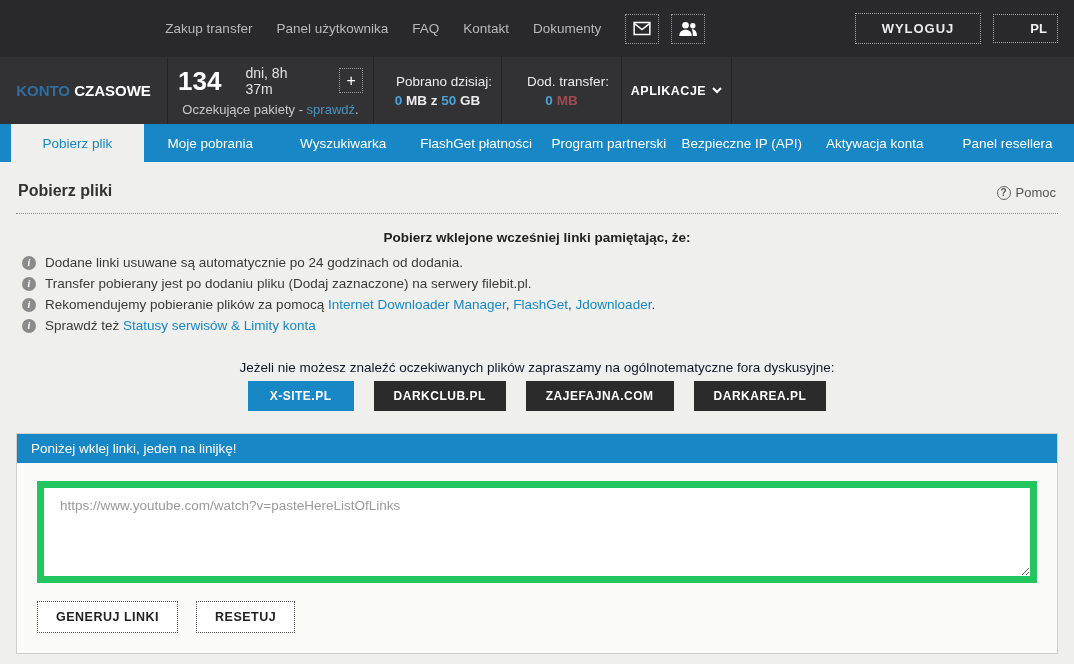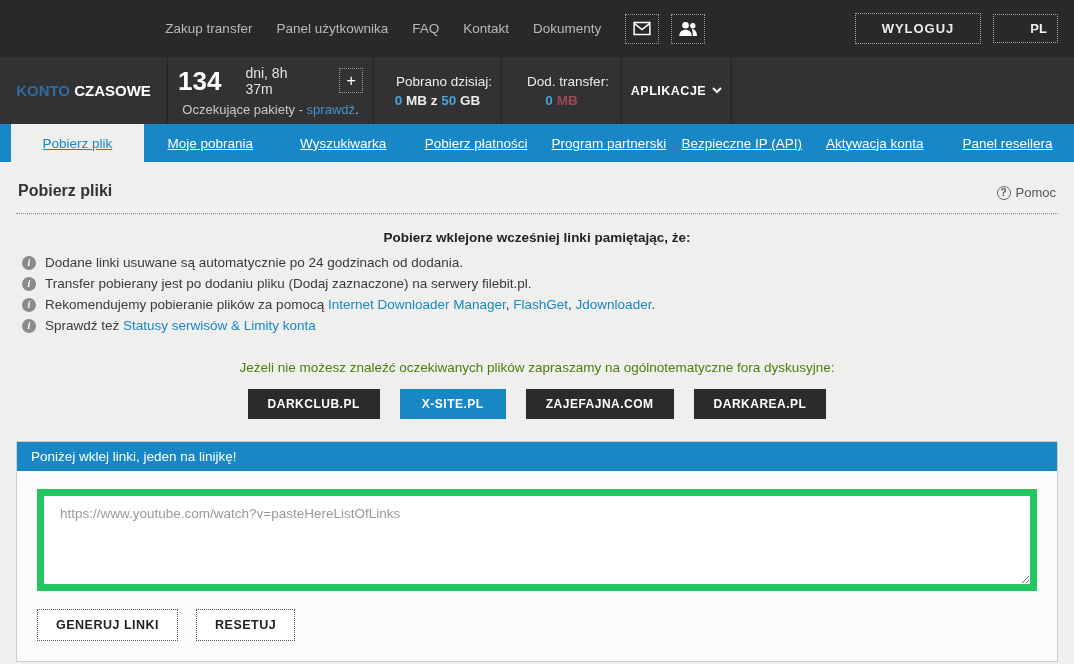--- a/index.html
+++ b/index.html
@@ -78,21 +78,21 @@
   .apps-btn {
     background:transparent; border:none; color:#fff; font-weight:bold;
     font-size:12.5px; letter-spacing:.5px; display:flex; align-items:center; gap:6px;
     cursor:pointer; font-family:inherit;
   }
 
   
   .tab-bar { height:38px; background:#1787c5; display:flex; padding-left:11px; }
   .tab {
     flex:1; display:flex; align-items:center; justify-content:center;
-    color:#fff; font-size:13.5px; cursor:pointer; white-space:nowrap;text-decoration:underline;
+    color:#fff; font-size:13.5px; cursor:pointer; white-space:nowrap;
   }
   .tab.active { background:#efefee; color:#1787c5; }
 
   
   .content { padding:0 16px; }
   .title-row {
     display:flex; align-items:flex-end; justify-content:space-between;
     padding:20px 2px 13px; border-bottom:1px dotted #8a8a8a;
   }
   .page-title { font-size:16px; font-weight:bold; color:#333; }
@@ -103,21 +103,21 @@
     font-size:10px; font-weight:bold; color:#555;
   }
   .intro-heading { text-align:center; font-weight:bold; font-size:13.5px; color:#222; margin:16px 0 10px; }
   .note-line { display:flex; align-items:center; gap:9px; margin:6px 0; font-size:13.5px; color:#3a3a3a; padding-left:6px; }
   .info-icon {
     width:14px; height:14px; min-width:14px; border-radius:50%; background:#8b8b8b;
     color:#fff; display:inline-flex; align-items:center; justify-content:center;
     font-size:10px; font-weight:bold; font-style:italic; font-family:"Liberation Serif", serif;
   }
   .body-link { color:#1787c5; text-decoration:none; cursor:pointer; }
-  .forums-intro { text-align:center; font-size:13.5px; color:#4d7c0f; margin:27px 0 14px; }
+  .forums-intro { text-align:center; font-size:13.5px; color:#0f172a; margin:27px 0 6px; }
   .forum-row { display:flex; justify-content:center; gap:20px; }
   .forum-btn {
     background:#2b2b2b; color:#fff; border:none; font-family:inherit;
     font-size:12px; font-weight:bold; letter-spacing:.5px;
     padding:8px 20px; min-width:106px; cursor:pointer;
   }
   .forum-btn.accent { background:#1787c5; }
 
   
   .paste-panel { margin-top:22px; border:1px solid #cfcfcd; background:#fbfbfa; }
@@ -218,21 +218,21 @@
     </button>
   </div>
 
   <div class="acct-cell c-fill"></div>
 </div>
 
 <nav class="tab-bar">
   <div class="tab active">Pobierz plik</div>
   <div class="tab">Moje pobrania</div>
   <div class="tab">Wyszukiwarka</div>
-  <div class="tab">Pobierz płatności</div>
+  <div class="tab">FlashGet płatności</div>
   <div class="tab">Program partnerski</div>
   <div class="tab">Bezpieczne IP (API)</div>
   <div class="tab">Aktywacja konta</div>
   <div class="tab">Panel resellera</div>
 </nav>
 
 <main class="content">
 
   <div class="title-row">
     <h1 class="page-title">Pobierz pliki</h1>
@@ -257,22 +257,22 @@
     <span><span>Rekomendujemy pobieranie plików za pomocą </span><a class="body-link">Internet Downloader Manager</a><span>, </span><a class="body-link">FlashGet</a><span>, </span><a class="body-link">Jdownloader</a><span>.</span></span>
   </div>
   <div class="note-line">
     <span class="info-icon">i</span>
     <span><span>Sprawdź też </span><a class="body-link">Statusy serwisów &amp; Limity konta</a></span>
   </div>
 
   <p class="forums-intro">Jeżeli nie możesz znaleźć oczekiwanych plików zapraszamy na ogólnotematyczne fora dyskusyjne:</p>
 
   <div class="forum-row">
+    <button class="forum-btn accent">X-SITE.PL</button>
     <button class="forum-btn">DARKCLUB.PL</button>
-    <button class="forum-btn accent">X-SITE.PL</button>
     <button class="forum-btn">ZAJEFAJNA.COM</button>
     <button class="forum-btn">DARKAREA.PL</button>
   </div>
 
   <section class="paste-panel">
     <div class="panel-header">Poniżej wklej linki, jeden na linijkę!</div>
     <div class="panel-body">
       <textarea class="links-textarea" placeholder="https://www.youtube.com/watch?v=pasteHereListOfLinks" style=""></textarea>
       <div class="panel-actions">
         <button class="panel-btn">GENERUJ LINKI</button>

